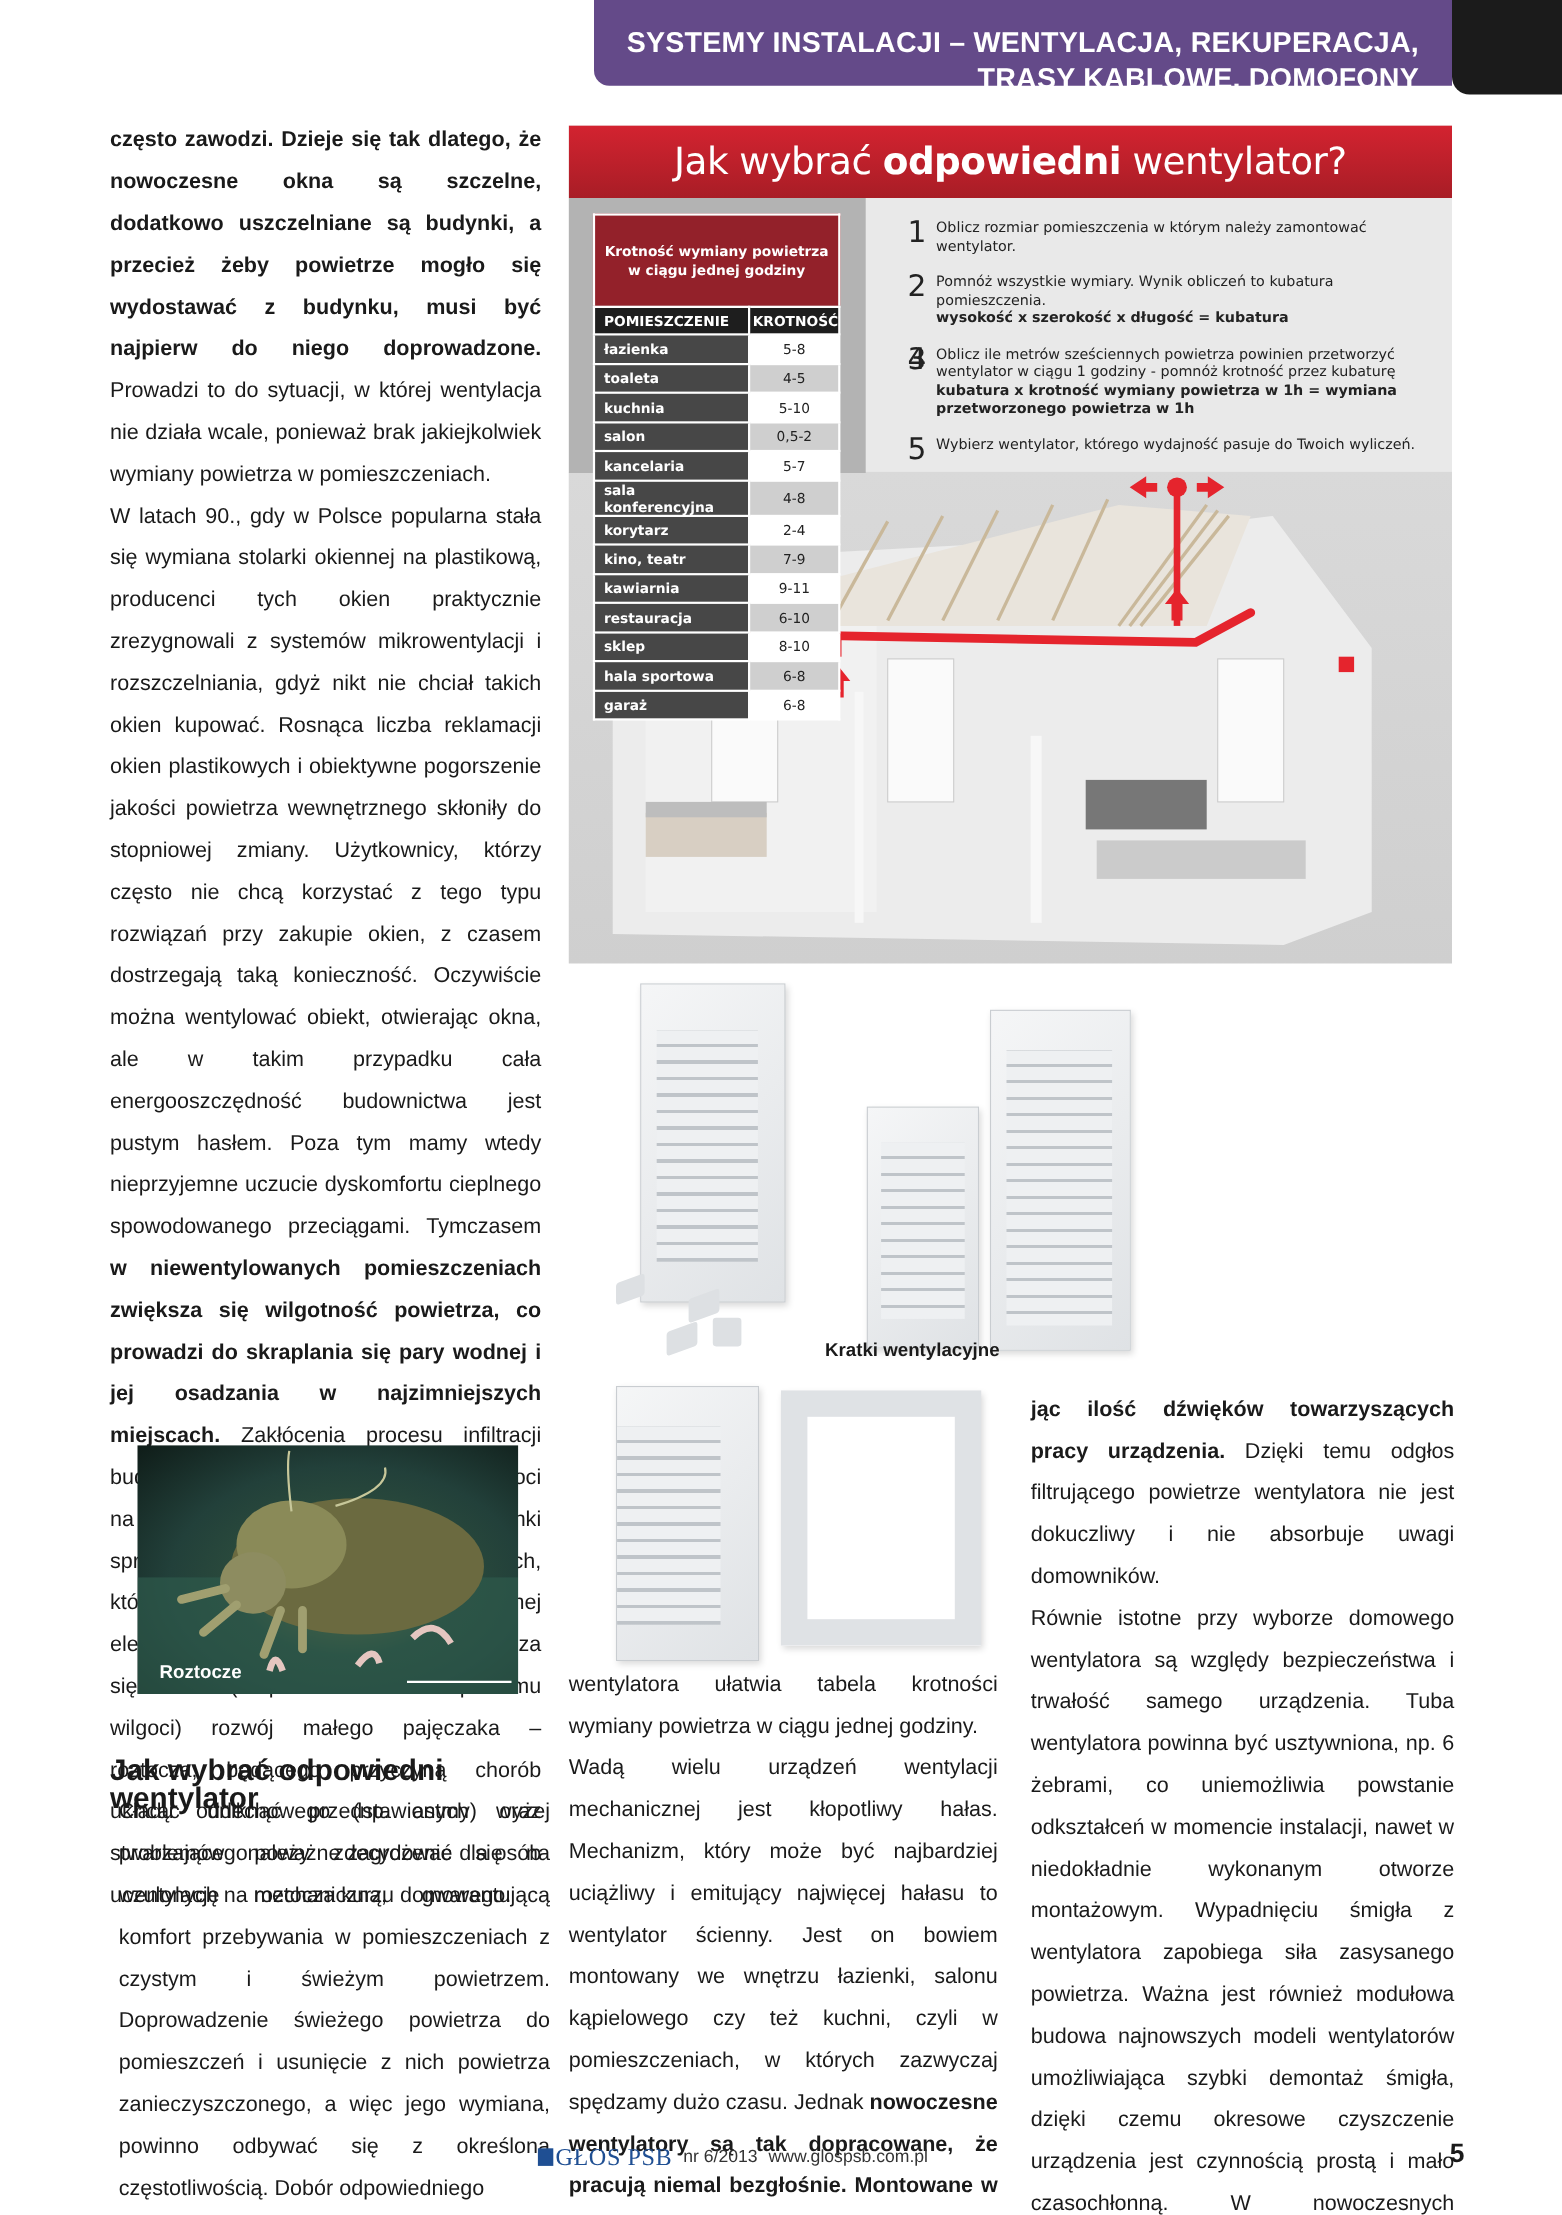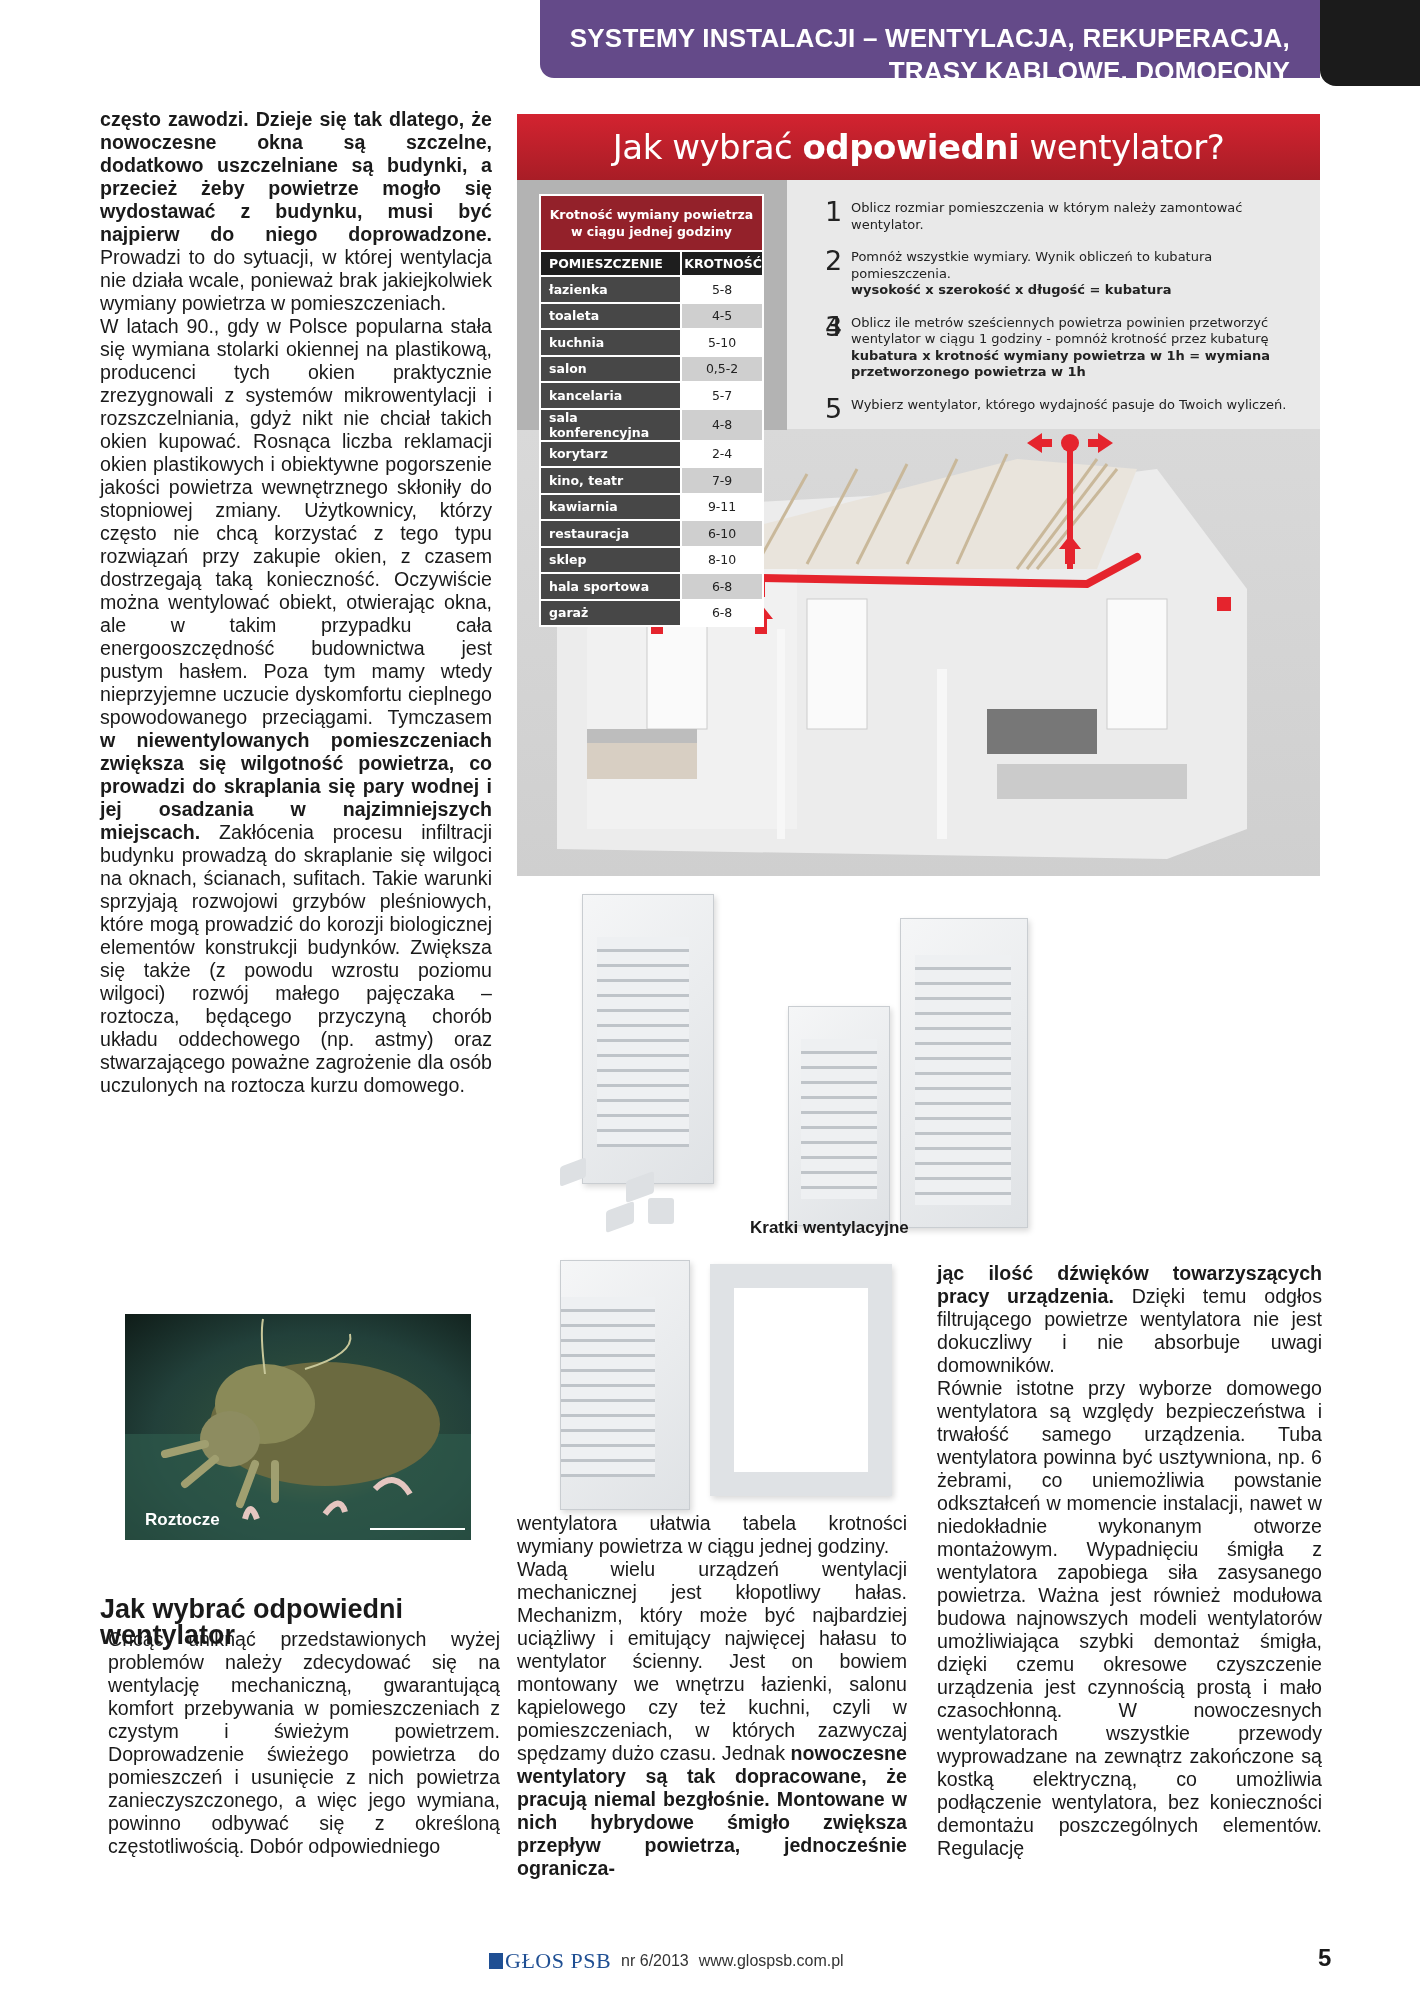--- a/index.html
+++ b/index.html
@@ -3,36 +3,36 @@
 <meta charset="utf-8">
 <style>
   *{box-sizing:border-box;margin:0;padding:0}
   body{width:1420px;height:2014px;background:#fff;position:relative;overflow:hidden;font-family:"DejaVu Sans",sans-serif;color:#1a1a1a}
   .abs{position:absolute}
   
   #section-banner{left:540px;top:0;width:780px;height:78px;background:#644a89;border-radius:0 0 0 14px;color:#fff;text-align:right;padding:22px 30px 0 0;font-family:"Liberation Sans",sans-serif;font-weight:bold;font-size:26px;line-height:33px;letter-spacing:0.2px;transform-origin:right}
   #section-banner span{display:block}
   #black-tab{left:1320px;top:0;width:100px;height:86px;background:#1b1b1b;border-radius:0 0 0 16px}
   
-  .col{font-family:"Liberation Sans",sans-serif;font-size:19.6px;line-height:23px;text-align:justify;hyphens:manual}
+  .col{font-family:"Liberation Sans",sans-serif;font-size:19.6px;line-height:38px;text-align:justify;hyphens:manual}
   .col p{margin:0}
   .col b{font-weight:bold}
   #col-left{left:100px;top:108px;width:392px}
   #col-left-2{left:108px;top:1628px;width:392px}
   #col-mid{left:517px;top:1512px;width:390px}
   #col-right{left:937px;top:1262px;width:385px}
   .h2{font-family:"Liberation Sans",sans-serif;font-weight:bold;font-size:27px;line-height:26px;color:#1a1a1a}
   
   #info{left:517px;top:114px;width:803px;height:762px;background:#e9e9e9;overflow:hidden}
   #info-title{left:0;top:0;width:803px;height:66px;background:linear-gradient(#d32330,#a81d26);color:#fff;font-family:"DejaVu Sans",sans-serif;font-size:34px;line-height:66px;text-align:center;letter-spacing:-0.5px}
   #info-title b{font-weight:bold}
   #house{left:0;top:315px;width:803px;height:447px;background:linear-gradient(#d9d9d9,#cfcfcf)}
   #table-panel{left:0;top:66px;width:270px;height:250px;background:#b3b3b3}
   #kr-table{left:22px;top:80px;width:225px;border-collapse:collapse;font-family:"DejaVu Sans",sans-serif;font-size:12.5px}
-  #kr-caption{background:#93212a;color:#fff;text-align:center;font-weight:bold;font-size:12.5px;line-height:17px;padding:10px 4px;border:2px solid #fff;border-bottom:none}
+  #kr-caption{background:#93212a;color:#fff;text-align:center;font-weight:bold;font-size:12.5px;line-height:17px;padding:24px 4px;border:2px solid #fff;border-bottom:none}
   #kr-table th{background:#1e1e1e;color:#fff;font-weight:bold;height:25px;text-align:left;padding-left:8px;border:2px solid #fff;font-size:12.5px}
   #kr-table th.v{text-align:right;padding:0}
   #kr-table td{height:26.5px;border:2px solid #fff;border-top-width:1px}
   #kr-table td.n{background:#474747;color:#fff;font-weight:bold;padding-left:8px;width:143px}
   #kr-table td.v{text-align:center;color:#222;width:82px}
   #kr-table tr:nth-child(odd) td.v{background:#fff}
   #kr-table tr:nth-child(even) td.v{background:#cfcfcf}
   #steps{left:308px;top:86px;width:480px;font-family:"DejaVu Sans",sans-serif;font-size:13px;line-height:16.5px;color:#222}
   .step{position:relative;padding-left:26px;margin-bottom:16px}
   .step .num{position:absolute;left:0;top:-2px;font-size:27px;line-height:28px;color:#222}

